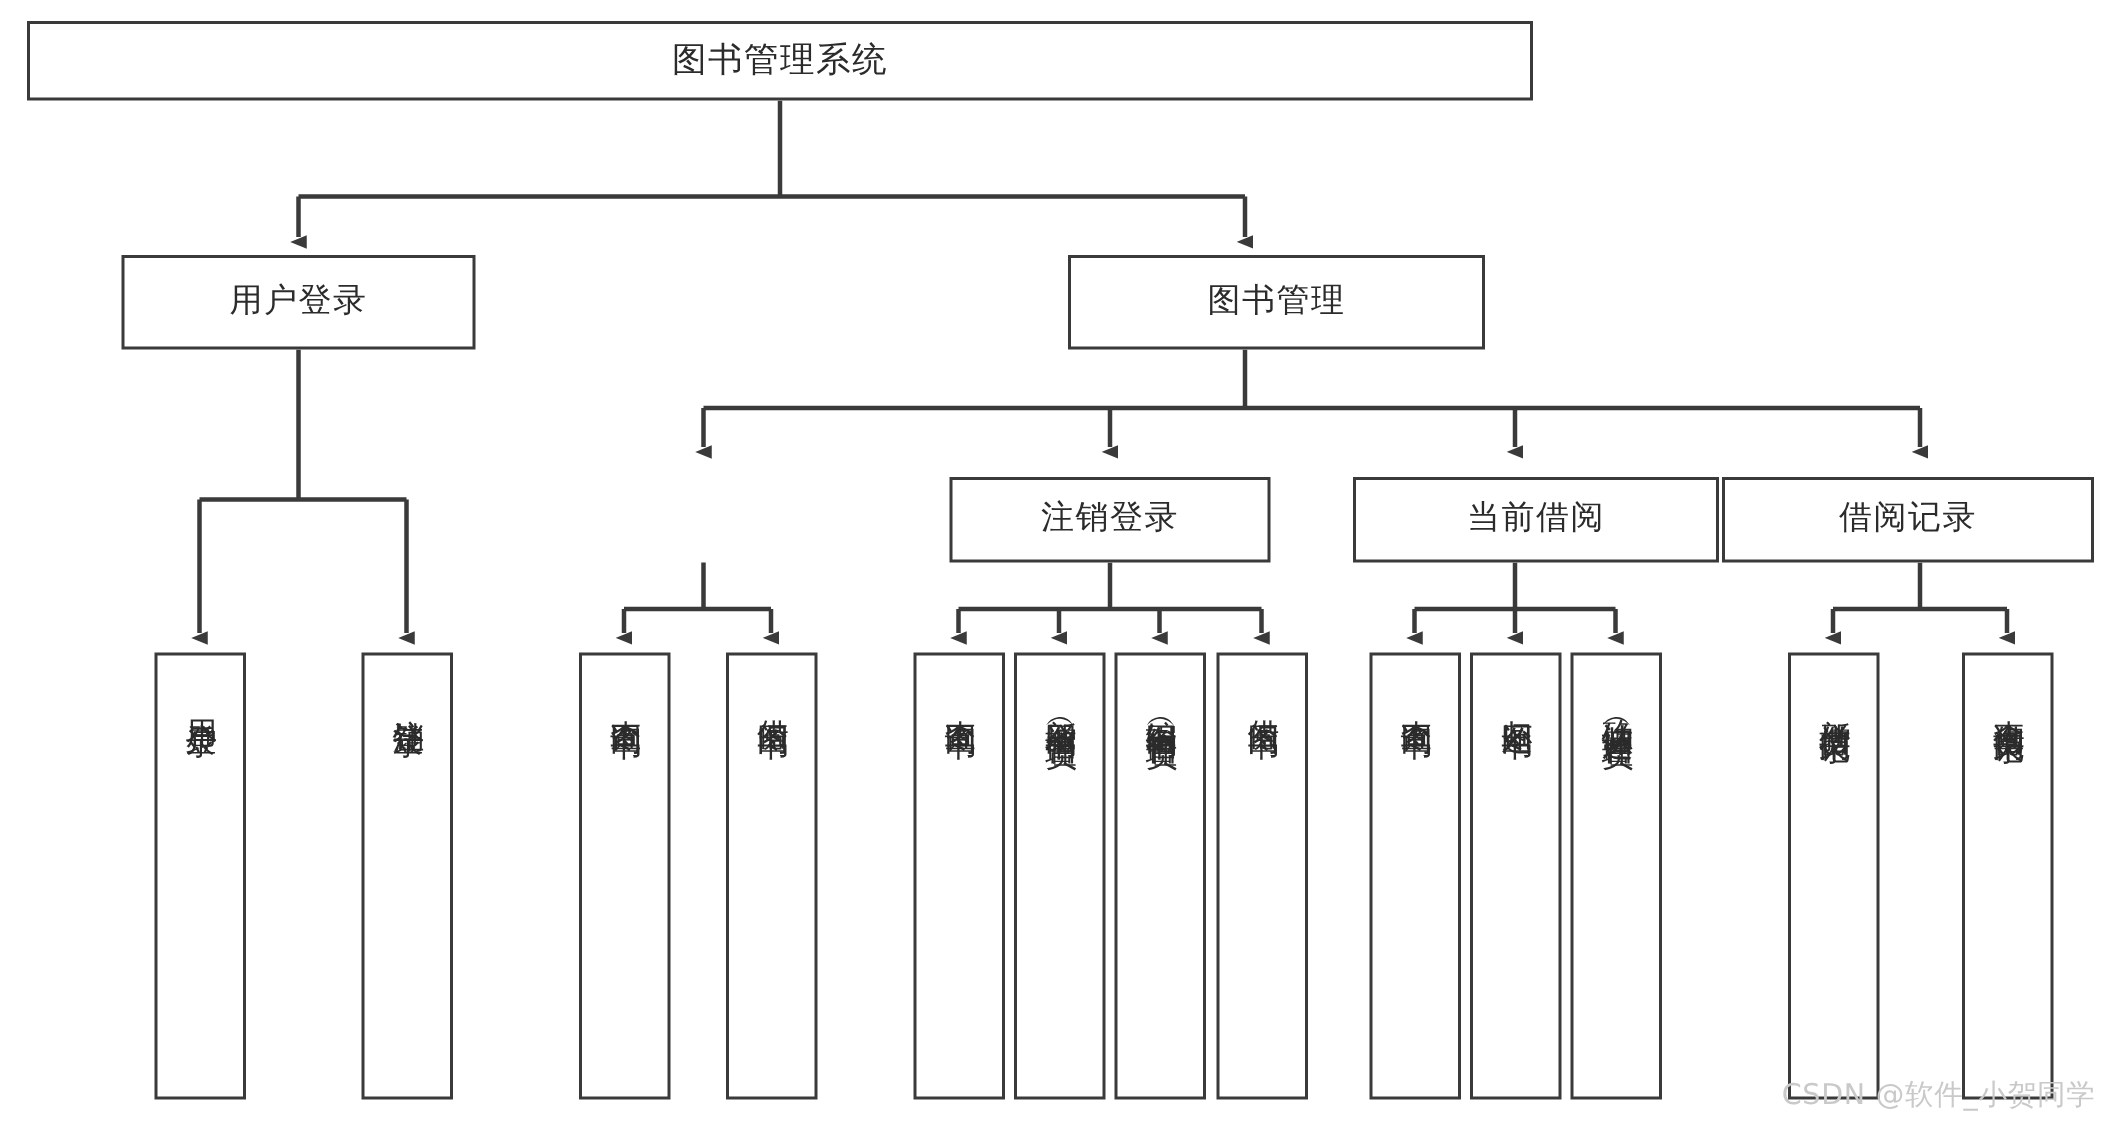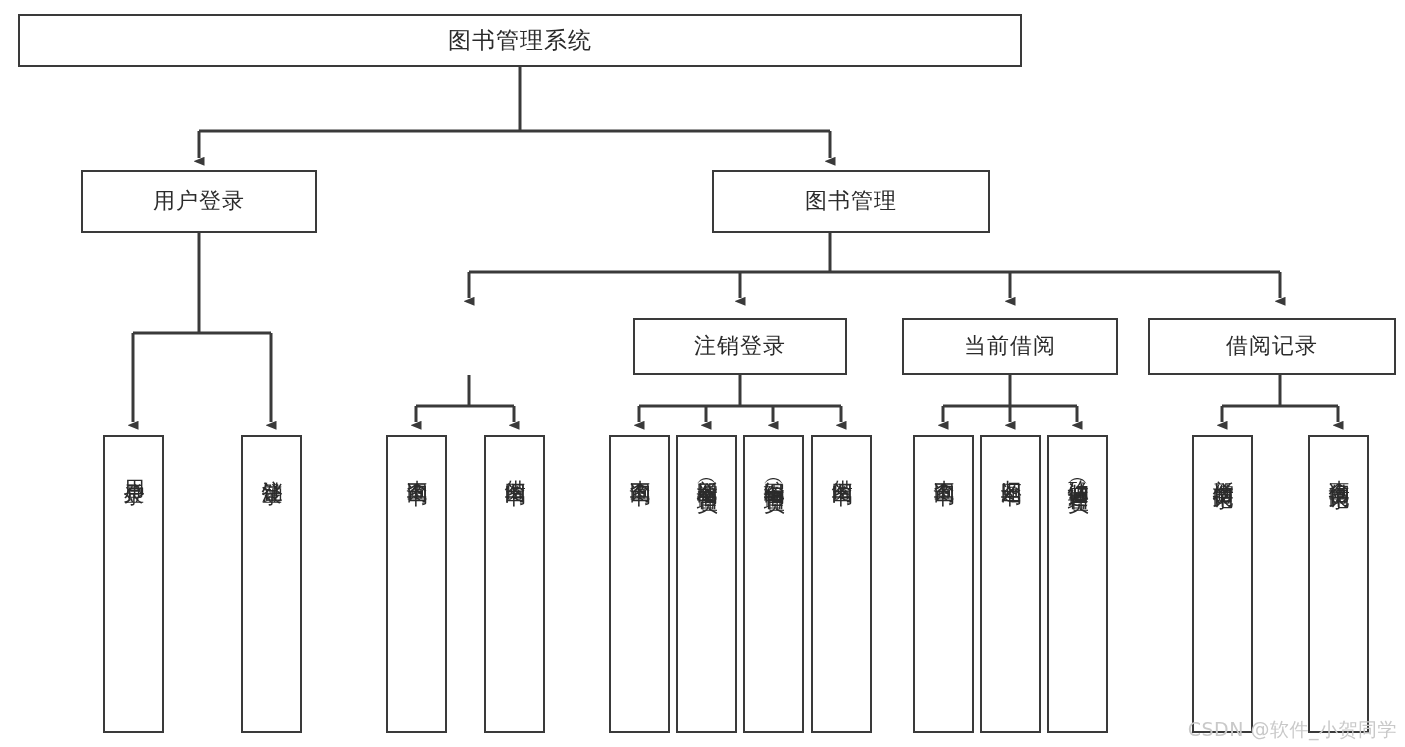--- a/index.html
+++ b/index.html
@@ -133,21 +133,21 @@
   <div class="node node-h" style="left:81px; top:170px; width:236px; height:63px;">
     <span class="label">用户登录</span>
   </div>
   <div class="node node-h" style="left:712px; top:170px; width:278px; height:63px;">
     <span class="label">图书管理</span>
   </div>
 
   <div class="node node-h" style="left:633px; top:318px; width:214px; height:57px;">
     <span class="label">注销登录</span>
   </div>
-  <div class="node node-h" style="left:902px; top:318px; width:216px; height:57px;">
+  <div class="node node-h" style="left:902px; top:318px; width:244px; height:57px;">
     <span class="label">当前借阅</span>
   </div>
   <div class="node node-h" style="left:1148px; top:318px; width:248px; height:57px;">
     <span class="label">借阅记录</span>
   </div>
 
   <div class="node node-v" style="left:103px; top:435px; width:61px; height:298px;">
     <span class="label">用户登录</span>
   </div>
   <div class="node node-v" style="left:241px; top:435px; width:61px; height:298px;">

